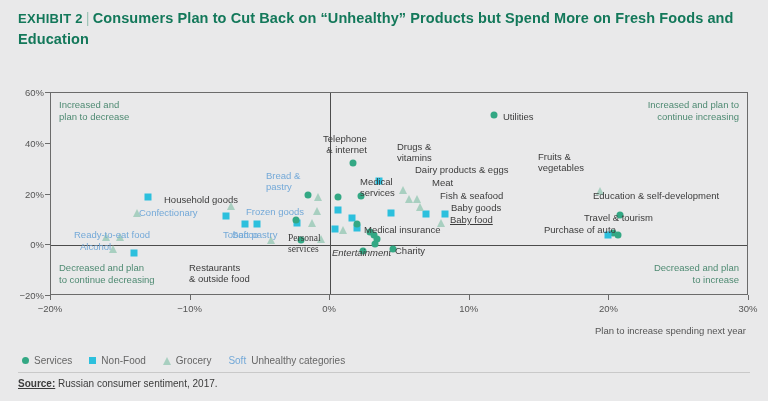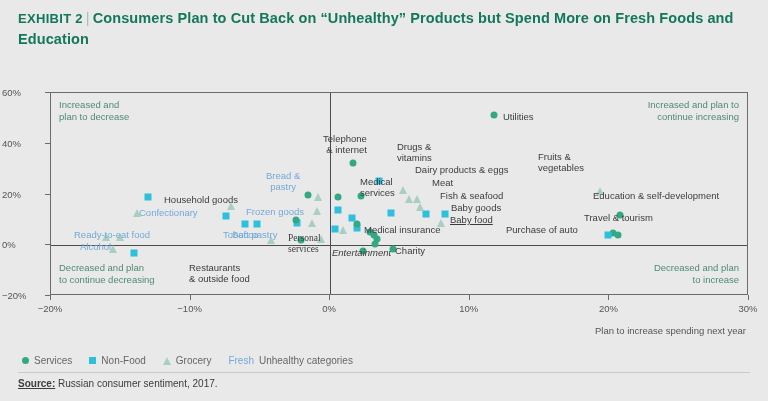--- a/index.html
+++ b/index.html
@@ -38,21 +38,21 @@
   }
   .axis-v{
     position:absolute;top:0;bottom:0;width:1px;background:#4c4c4c;
   }
   .axis-h{
     position:absolute;left:0;right:0;height:1px;background:#4c4c4c;
   }
   .ytick-lab{
     position:absolute;
     font-size:9.5px;color:#555;
-    text-align:left;width:42px;
+    text-align:right;width:42px;
     transform:translateY(-50%);
   }
   .ytick-mark{
     position:absolute;width:5px;height:1px;background:#6b6b6b;
   }
   .xtick-lab{
     position:absolute;
     font-size:9.5px;color:#555;
     text-align:center;width:60px;
     transform:translateX(-50%);
@@ -215,21 +215,21 @@
 services</div>
       <div class="pt grocery" style="left: 419.94px; top: 207.456px;"></div>
       <div class="plab" style="left: 440px; top: 190px;">Fish &amp; seafood</div>
       <div class="pt nonfood" style="left: 445.068px; top: 213.8px;"></div>
       <div class="plab" style="left: 451px; top: 202px;">Baby goods</div>
       <div class="pt grocery" style="left: 440.88px; top: 222.681px;"></div>
       <div class="plab" style="left: 450px; top: 214px; text-decoration: underline;">Baby food</div>
       <div class="pt nonfood" style="left: 147.72px; top: 197.306px;"></div>
       <div class="plab" style="left: 164px; top: 194px;">Household goods</div>
       <div class="pt grocery" style="left: 231.48px; top: 206.188px;"></div>
-      <div class="plab unhealthy" style="left: 266px; top: 170px; text-align: center;">Bread &amp;
+      <div class="plab unhealthy" style="left: 266px; top: 170px;">Bread &amp;
 pastry</div>
       <div class="pt grocery" style="left: 136.552px; top: 212.531px;"></div>
       <div class="plab unhealthy" style="left: 139px; top: 207px;">Confectionary</div>
       <div class="pt nonfood" style="left: 245.44px; top: 223.95px;"></div>
       <div class="plab unhealthy" style="left: 246px; top: 206px;">Frozen goods</div>
       <div class="pt grocery" style="left: 119.8px; top: 236.637px;"></div>
       <div class="plab unhealthy" style="left: 185px; top: 229px; margin-left: 38px;">Tobacco</div>
       <div class="pt grocery" style="left: 105.84px; top: 236.637px;"></div>
       <div class="plab unhealthy" style="left: 74px; top: 229px;">Ready-to-eat food</div>
       <div class="pt grocery" style="left: 270.568px; top: 240.444px;"></div>
@@ -246,40 +246,40 @@
       <div class="plab" style="left: 364px; top: 224px;">Medical insurance</div>
       <div class="pt services" style="left: 362.704px; top: 250.594px;"></div>
       <div class="plab" style="left: 332px; top: 247px; font-style: italic;">Entertainment</div>
       <div class="pt services" style="left: 393.416px; top: 249.325px;"></div>
       <div class="plab" style="left: 395px; top: 245px;">Charity</div>
       <div class="pt services" style="left: 619.568px; top: 215.069px;"></div>
       <div class="plab" style="left: 593px; top: 190px;">Education &amp; self-development</div>
       <div class="pt services" style="left: 612.588px; top: 232.831px;"></div>
       <div class="plab" style="left: 584px; top: 212px;">Travel &amp; tourism</div>
       <div class="pt nonfood" style="left: 608.4px; top: 235.369px;"></div>
-      <div class="plab" style="left: 506px; top: 224px;">Purchase of auto</div>
+      <div class="plab" style="left: 544px; top: 224px;">Purchase of auto</div>
     </div>
 
   <div class="xaxis-title">Plan to increase spending next year</div>
 
   <div class="legend" id="legend">
       <div class="lg-item">
         <span class="lg-sw services"></span>
         <span>Services</span>
       </div>
       <div class="lg-item">
         <span class="lg-sw nonfood"></span>
         <span>Non-Food</span>
       </div>
       <div class="lg-item">
         <span class="lg-sw grocery"></span>
         <span>Grocery</span>
       </div>
       <div class="lg-item">
-        <span class="lg-text">Fresh</span>
+        <span class="lg-text">Soft</span>
         <span>Unhealthy categories</span>
       </div>
     </div>
 
   <div class="divider"></div>
   <div class="source">
     <b>Source:</b>
     <span>Russian consumer sentiment, 2017.</span>
   </div>
 

